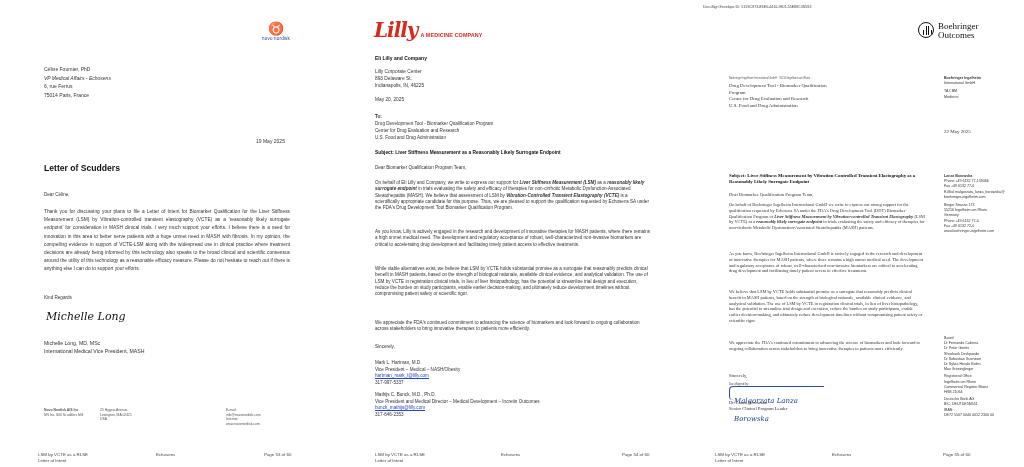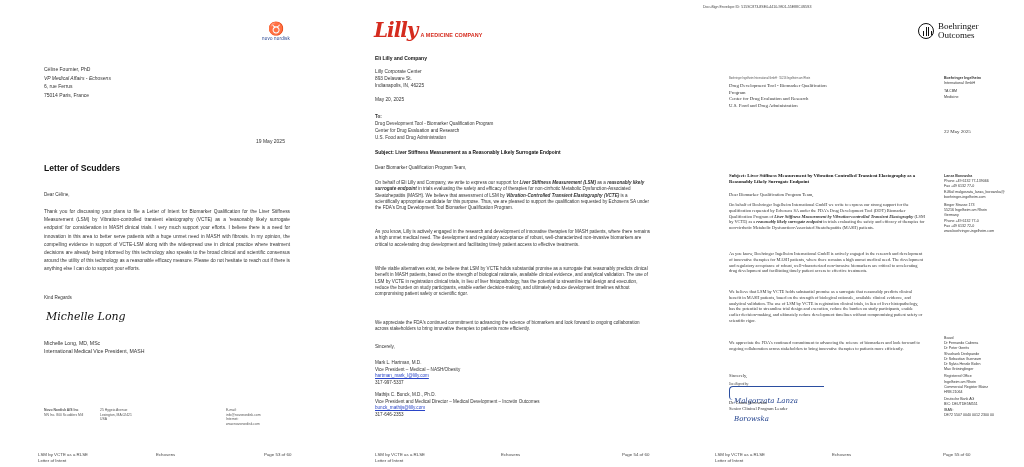--- a/index.html
+++ b/index.html
@@ -22,21 +22,21 @@
   .novo-logo .bull { font-size: 13px; line-height: 14px; }
   .novo-logo .word { font-size: 4.5px; letter-spacing: .2px; }
   .lettertitle { font-size: 8.6px; font-weight: bold; color: #111; }
 
   
   .lilly-logo { left: 34px; top: 18px; color: #d52b1e; white-space: nowrap; }
   .lilly-logo .script { font-family: "DejaVu Serif", serif; font-style: italic; font-weight: bold; font-size: 20px; letter-spacing: -1px; text-align: center; }
   .lilly-logo .tag { font-size: 5.4px; font-weight: bold; margin-left: 3px; letter-spacing: .1px; }
 
   
-  .bi-logo { left: 238px; top: 22px; display: flex; align-items: center; gap: 4px; }
+  .bi-logo { left: 238px; top: 22px; display: flex; gap: 4px; }
   .bi-logo .mark { width: 16px; height: 16px; border: 1.5px solid #111; border-radius: 50%; position: relative; overflow: hidden; }
   .bi-logo .mark span { position: absolute; bottom: 2px; width: 1.3px; background: #111; }
   .bi-logo .name { font-family: "Liberation Serif", serif; font-size: 9px; line-height: 9px; color: #111; }
   .side { font-size: 3.6px; line-height: 5.2px; color: #333; }
   .sig-box { border-left: 1px solid #2b4ea0; border-top: 1px solid #2b4ea0; border-radius: 4px 0 0 4px; padding: 2px 4px; height: 14px; }
   .sig-script { font-family: "DejaVu Serif", serif; font-style: italic; color: #1b3c8a; font-size: 7px; }
   .tiny { font-size: 2.8px; color: #444; }
 </style>
 </head>
 <body>

